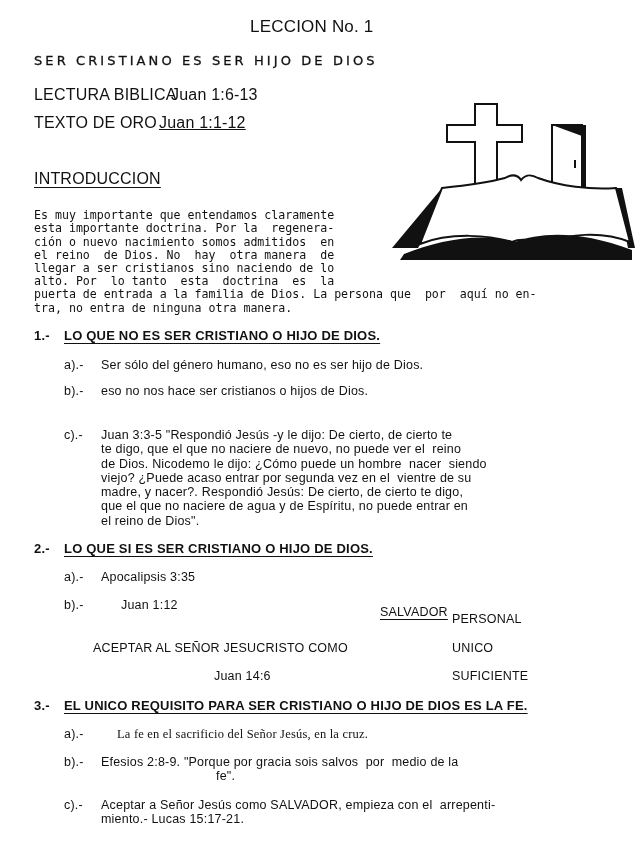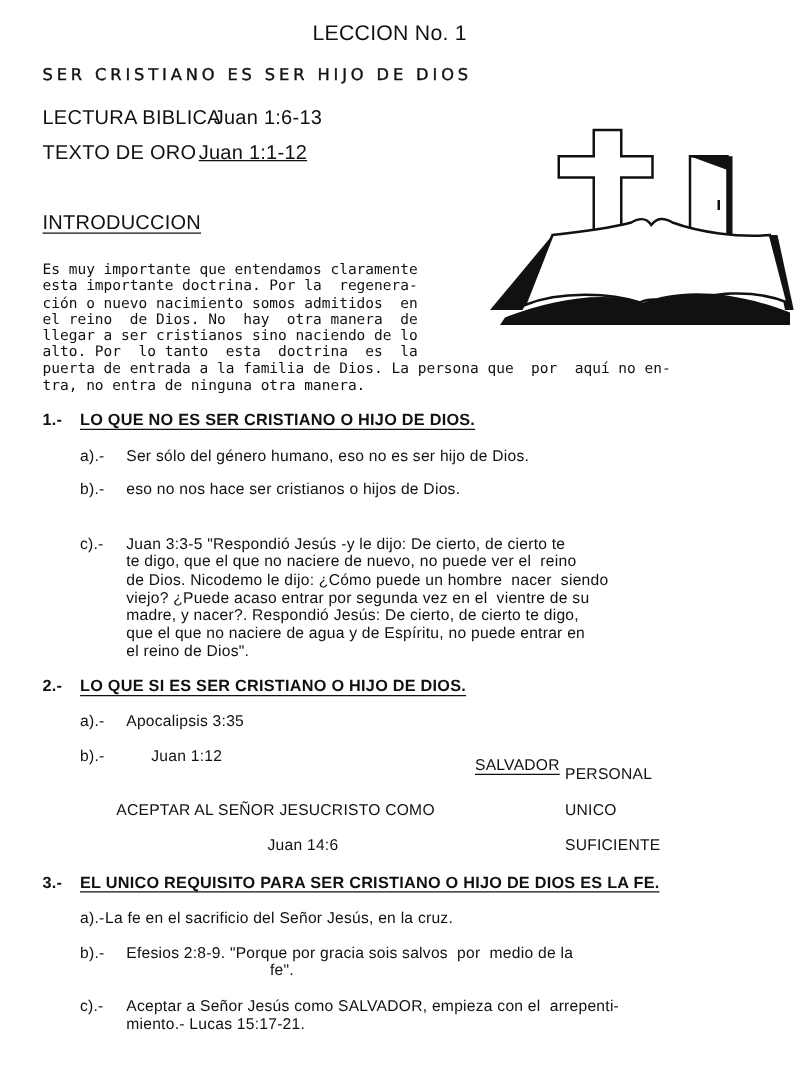--- a/index.html
+++ b/index.html
@@ -78,20 +78,20 @@
 <div class="abs cond item" style="left:93px; top:641px;">ACEPTAR AL SEÑOR JESUCRISTO COMO</div>
 <div class="abs cond item u" style="left:342px; top:605px;margin-left:38px;">SALVADOR</div>
 <div class="abs cond item" style="left:452px; top:641px;">UNICO</div>
 <div class="abs cond item" style="left:214px; top:669px;">Juan 14:6</div>
 <div class="abs cond item" style="left:452px; top:669px;">SUFICIENTE</div>
 
 <div class="abs cond sect" style="left:34px; top:698px;">3.-</div>
 <div class="abs cond sect u" style="left:64px; top:698px;">EL UNICO REQUISITO PARA SER CRISTIANO O HIJO DE DIOS ES LA FE.</div>
 
 <div class="abs cond item" style="left:64px; top:727px;">a).-</div>
-<div class="abs cond item" style="left:84px; top:727px;">La fe en el sacrificio del Señor Jesús, en la cruz.</div>
+<div class="abs cond item" style="left:117px; top:727px;font-family:Liberation Serif, serif;">La fe en el sacrificio del Señor Jesús, en la cruz.</div>
 
 <div class="abs cond item" style="left:64px; top:755px;">b).-</div>
 <div class="abs cond item" style="left:101px; top:755px;">Efesios 2:8-9. "Porque por gracia sois salvos  por  medio de la</div>
 <div class="abs cond item" style="left:216px; top:769px;">fe".</div>
 
 <div class="abs cond item" style="left:64px; top:798px;">c).-</div>
 <div class="abs cond item" style="left:101px; top:798px;"><div>Aceptar a Señor Jesús como SALVADOR, empieza con el  arrepenti-</div><div>miento.- Lucas 15:17-21.</div></div>
 
 </body></html>

